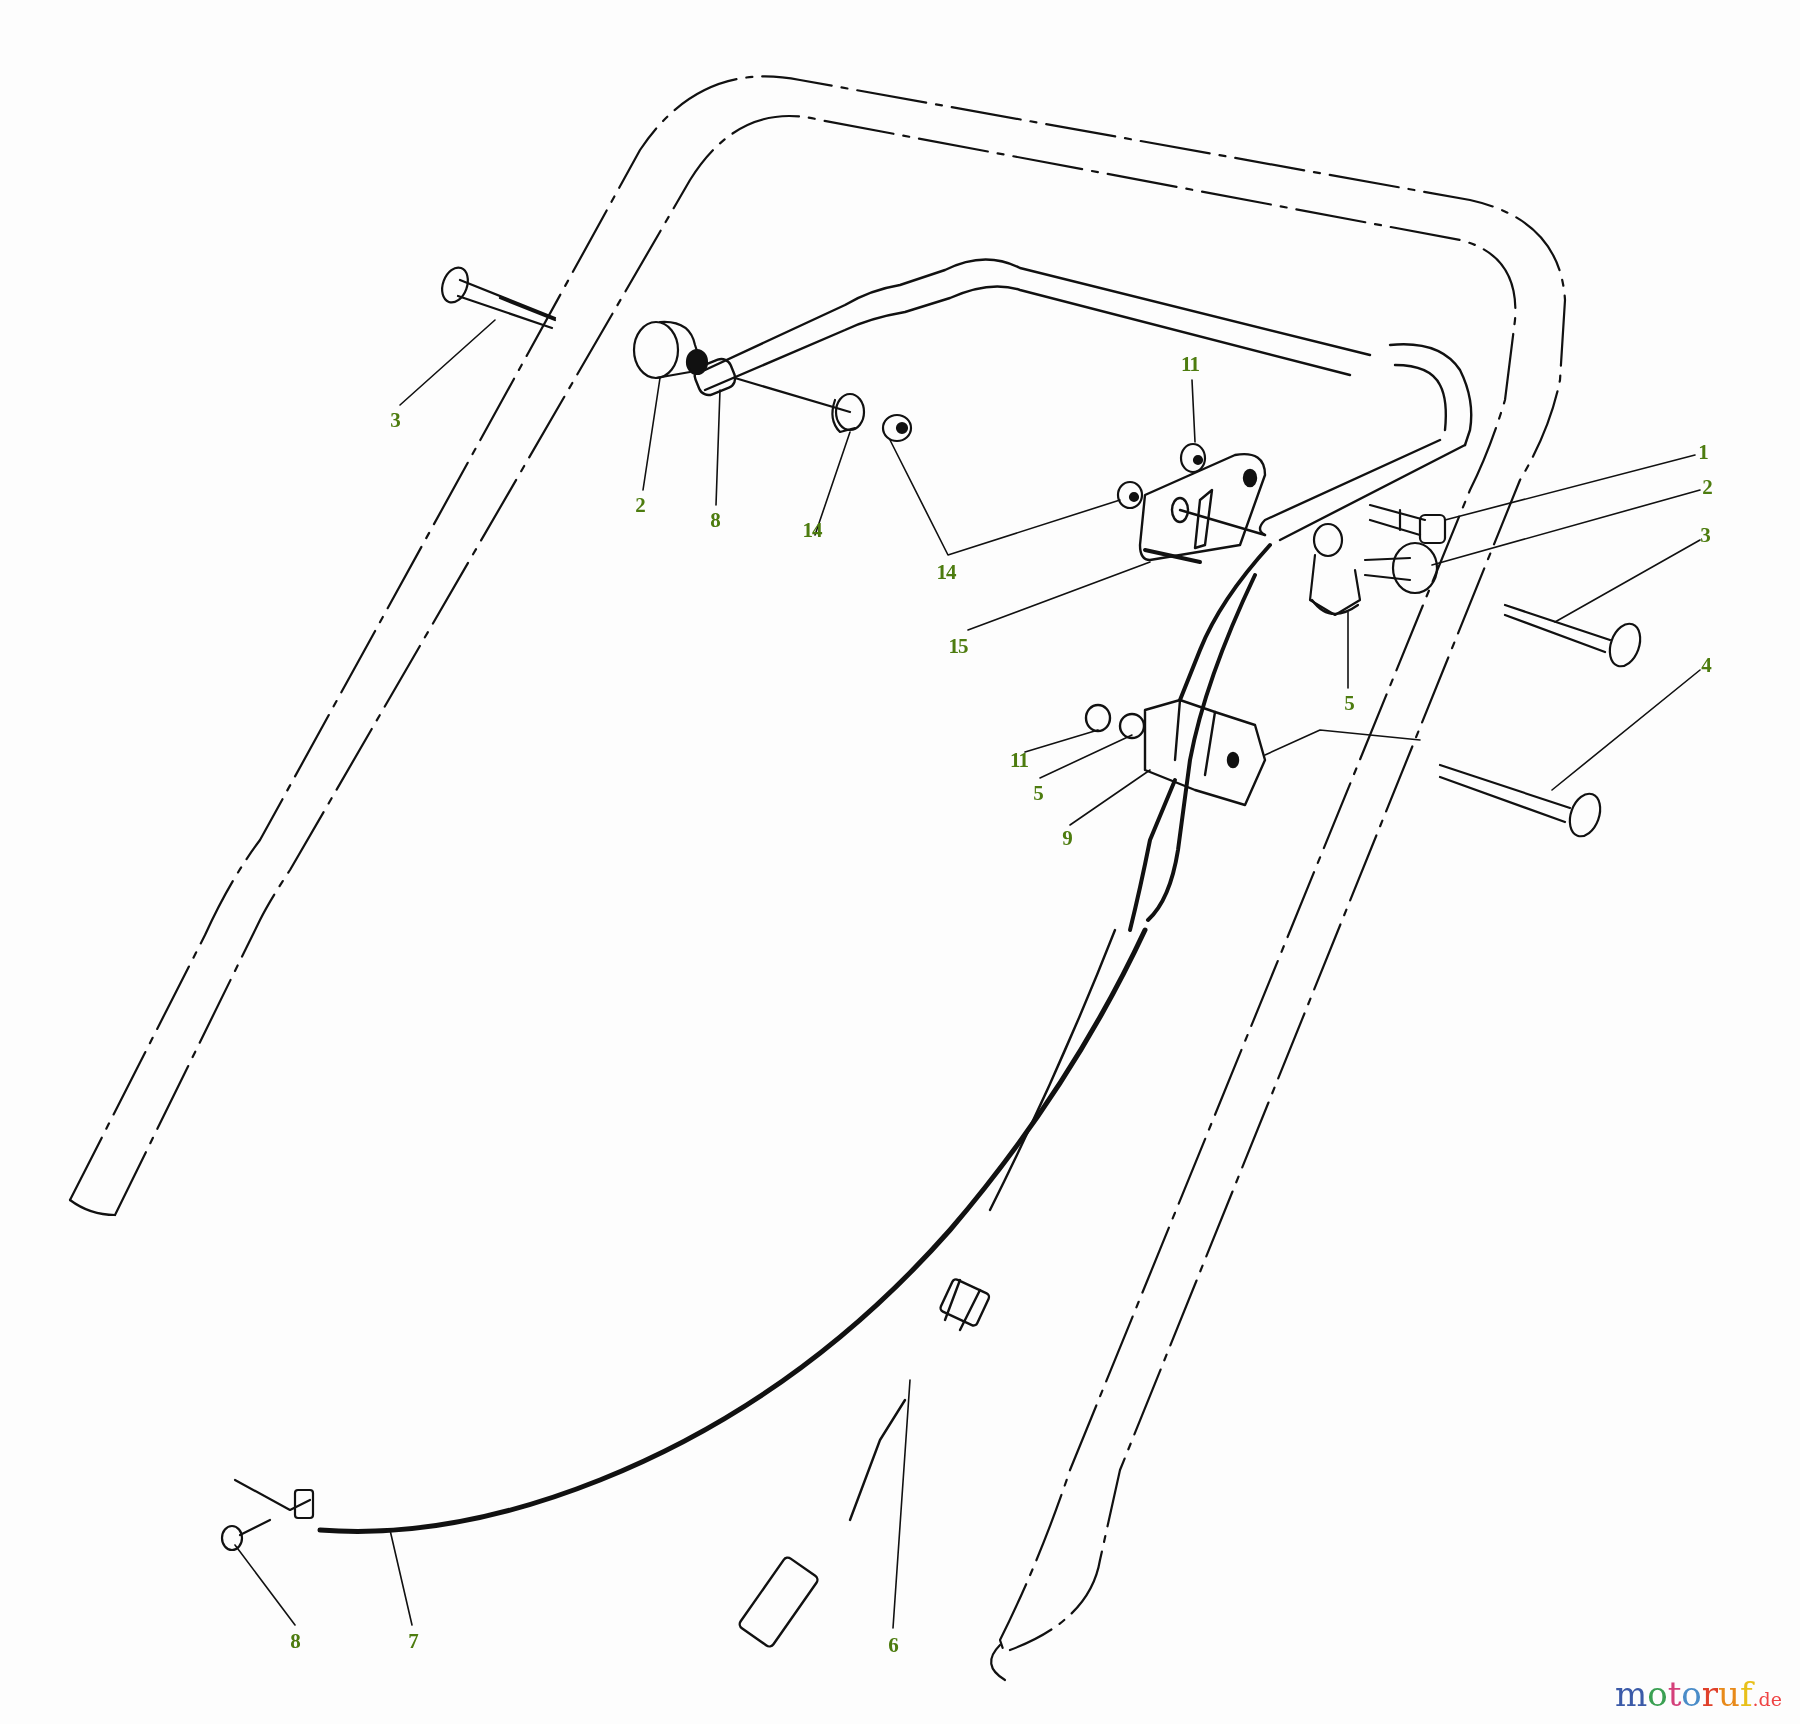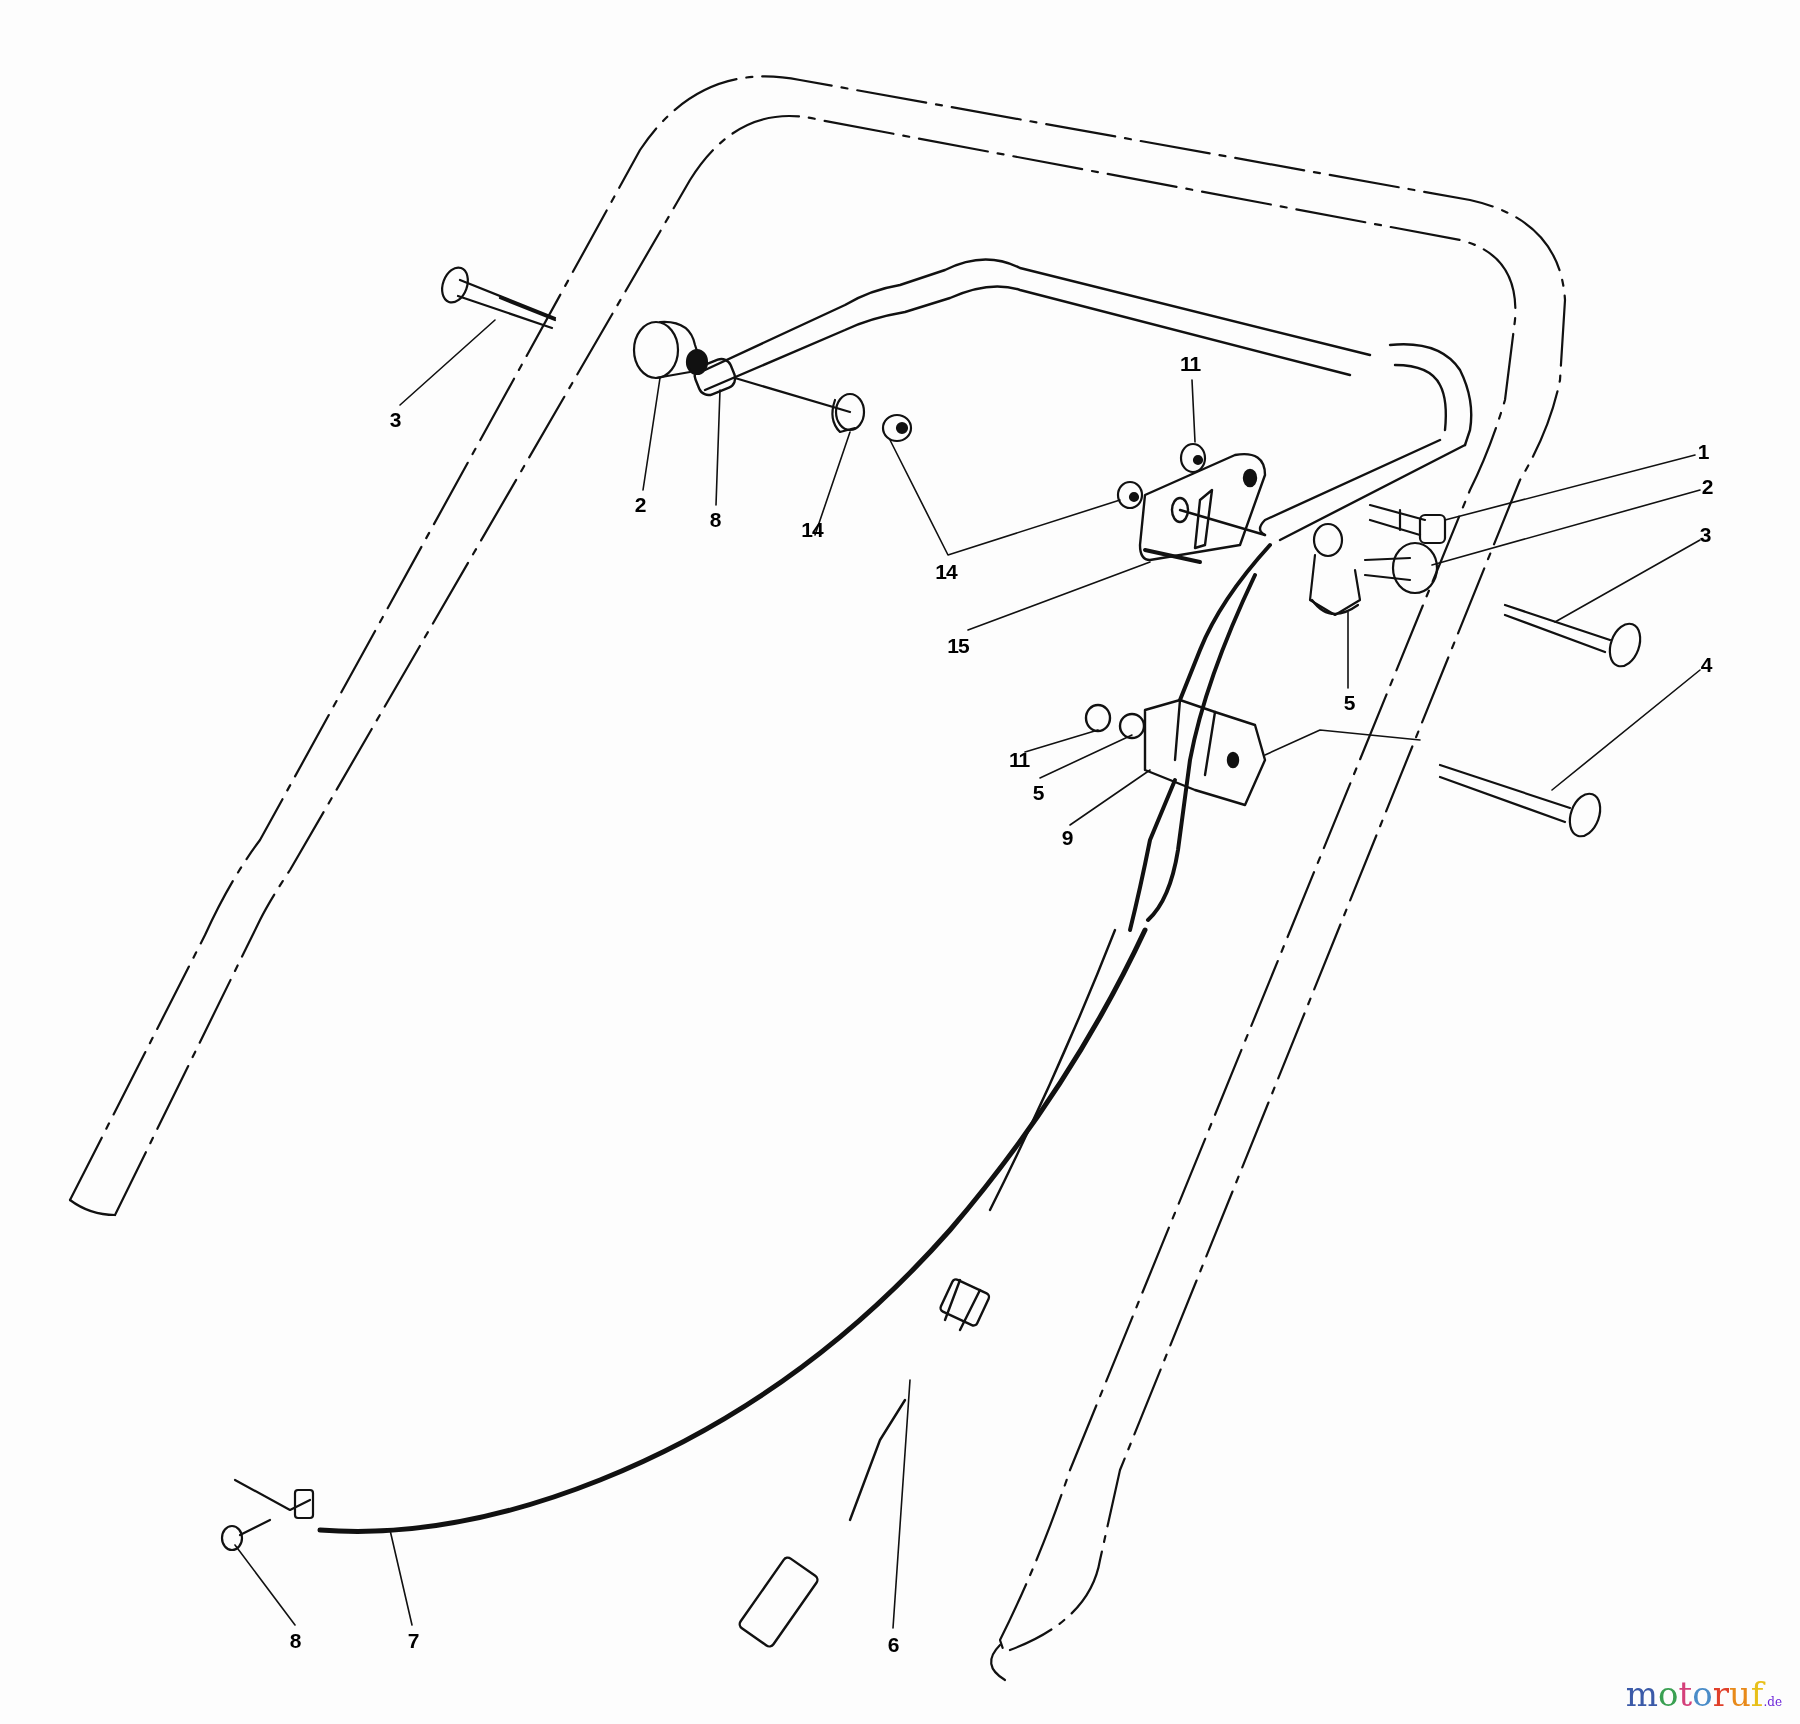--- a/index.html
+++ b/index.html
@@ -1,21 +1,21 @@
 <!DOCTYPE html>
 <html><head>
 <meta charset="utf-8">
 <style>
   html,body{margin:0;padding:0;background:#fdfdfd;}
   body{width:1800px;height:1724px;position:relative;overflow:hidden;font-family:"DejaVu Sans",sans-serif;}
   #canvas{position:absolute;left:0;top:0;width:1800px;height:1724px;}
-  .callout{position:absolute;font-family:Liberation Sans, sans-serif;font-weight:bold;font-size:21px;color:#000000;transform:translate(-50%,-50%);letter-spacing:-1px;}
+  .callout{position:absolute;font-family:Liberation Serif, serif;font-weight:bold;font-size:21px;color:#4d7c0f;transform:translate(-50%,-50%);letter-spacing:-1px;}
   #watermark{position:absolute;right:18px;bottom:10px;font-family:"DejaVu Serif",serif;font-size:34px;letter-spacing:0px;}
   #watermark span{display:inline-block;}
-  #watermark .tld{font-size:12px;color:#6d28d9;}
+  #watermark .tld{font-size:19px;color:#ef4444;}
 </style>
 </head>
 <body>
 
 <svg id="canvas" viewBox="0 0 1800 1724" xmlns="http://www.w3.org/2000/svg" fill="none" stroke="#111" stroke-linecap="round" stroke-linejoin="round">
 
   <g stroke-width="2.2" stroke-dasharray="70 10 6 10">
     <path d="M70 1200 L205 935 Q230 880 260 840 L640 150 Q700 60 800 80 L1470 200 Q1560 220 1565 300 L1560 380 Q1550 430 1520 480 L1120 1470 L1100 1560 Q1090 1620 1010 1650"></path>
     <path d="M115 1215 L260 920 Q270 900 290 870 L690 180 Q740 100 820 120 L1460 240 Q1520 255 1515 320 L1505 400 Q1490 450 1470 490 L1070 1470 Q1040 1560 1000 1640 L1005 1655"></path>
   </g>

